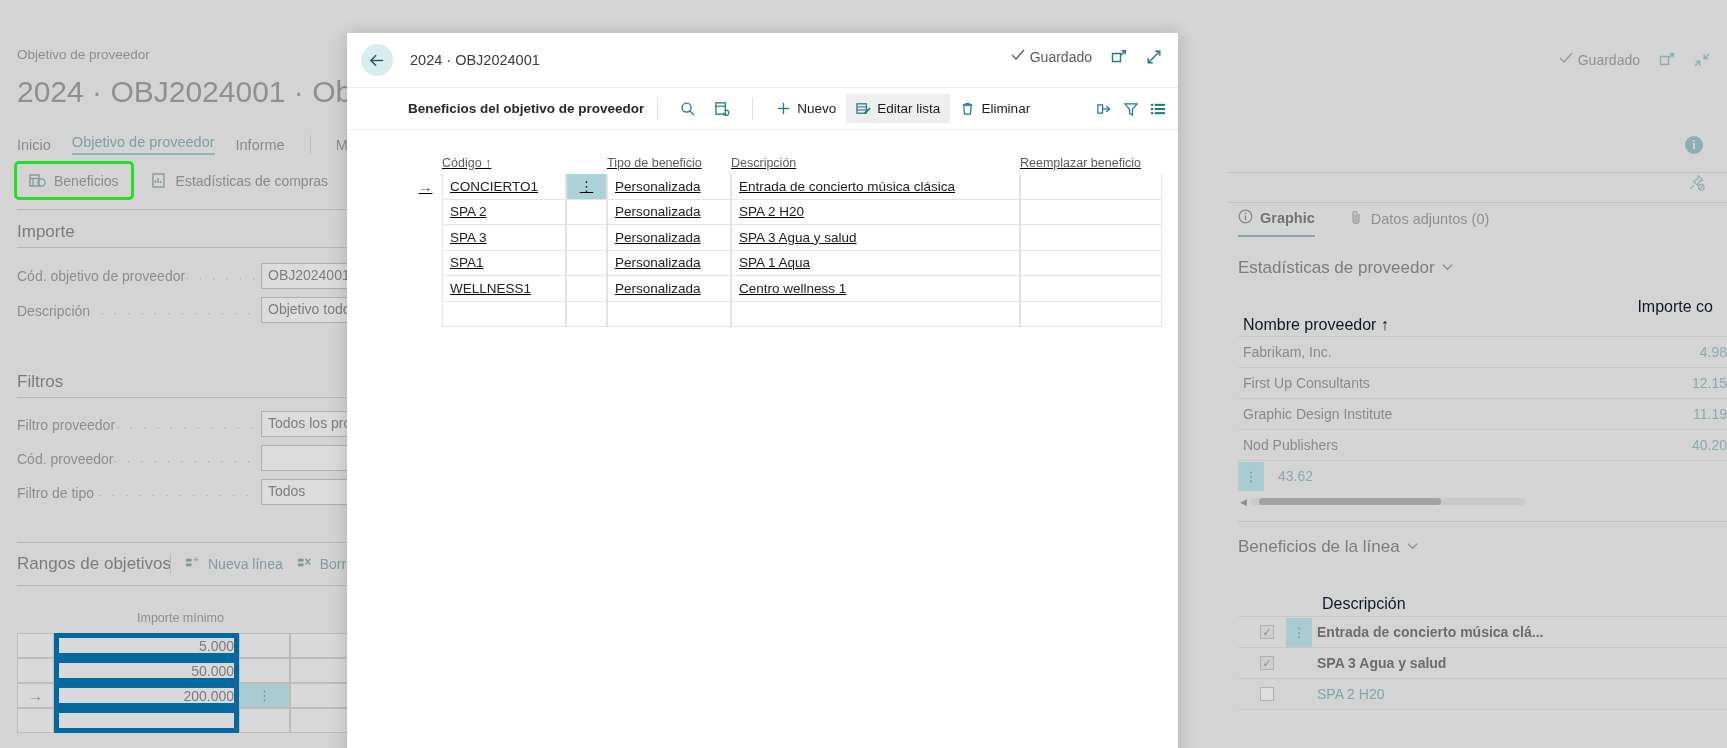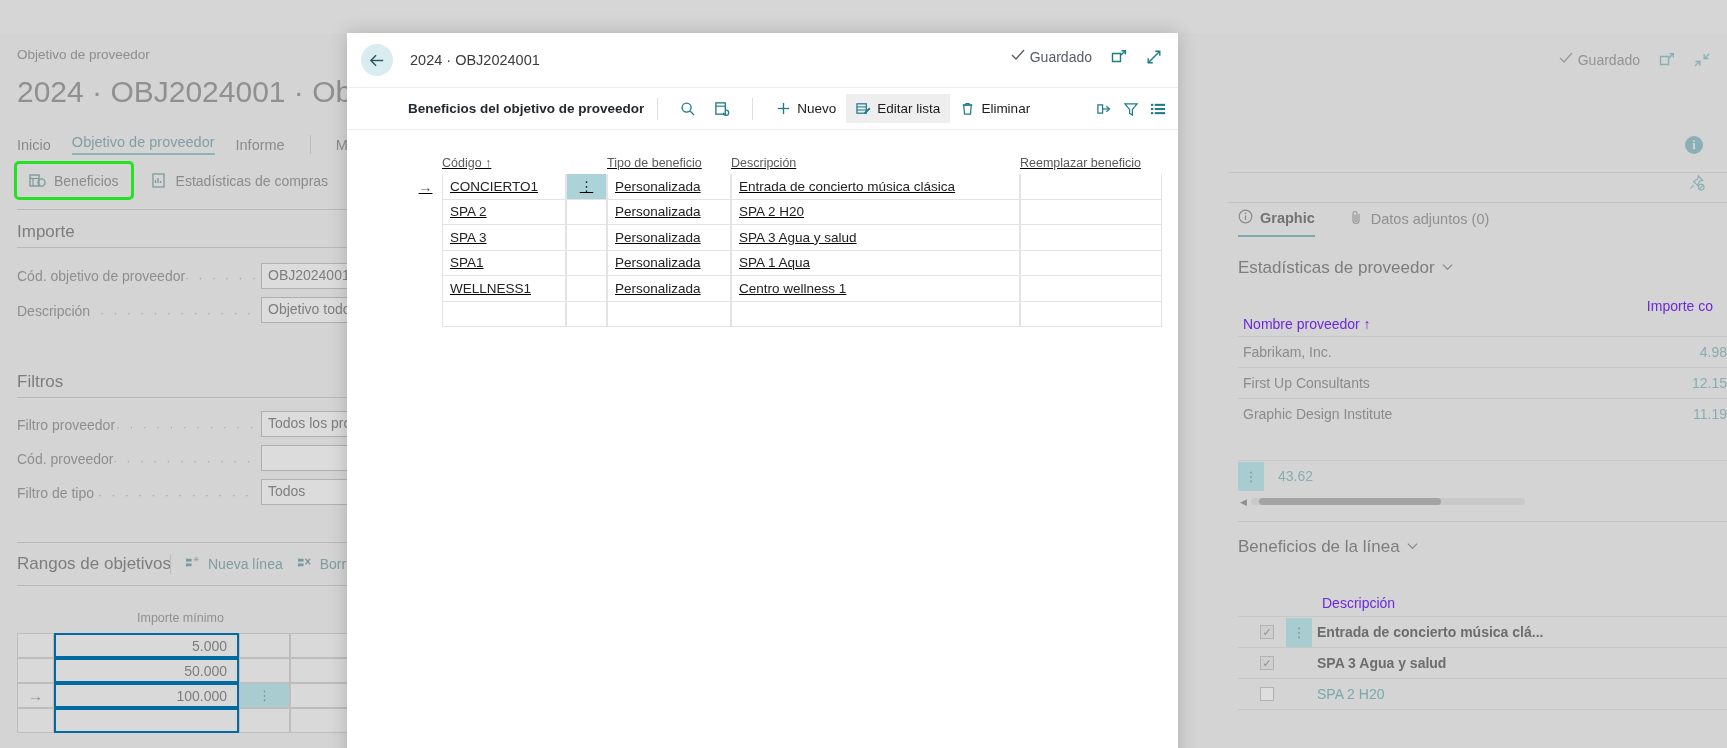--- a/index.html
+++ b/index.html
@@ -73,24 +73,23 @@
   .bg-input {
     position: absolute; height: 26px;
     border: 1px solid #b0b0b0; background: #dcdcdc;
     font-size: 14px; color: #7e7e7e;
     padding: 3px 6px; white-space: nowrap; overflow: hidden;
   }
   .bg-grid-head {
     position: absolute; font-size: 12.5px; color: #909090;
   }
   .bg-grid-cell {
-    position: absolute; border: 2px solid #0369a1;
+    position: absolute; border: 5px solid #0369a1;
     background: #d9d9d9; font-size: 14px; color: #7c7c7c;
     display: flex; align-items: center; justify-content: flex-end;
-    padding-right: 10px;
   }
   .bg-grid-narrow {
     position: absolute; border: 1px solid #bdbdbd; background: #d9d9d9;
   }
   .bg-grid-sel { background: #a9ccd0 !important; }
   .arrow-ind { color: #8a8a8a; font-size: 15px; display:flex; align-items:center; justify-content:center; }
   .dots3 { color:#6f8f94; font-size: 13px; letter-spacing:0; display:flex; align-items:center; justify-content:center; height:100%; }
 
   
   .modal {
@@ -187,21 +186,21 @@
   .unpin { position: absolute; right: 22px; top: 141px; color: #8ab0b5; }
   .rp-tabs {
     position: absolute; left: 1238px; top: 176px; display: flex; gap: 34px;
   }
   .rp-tab { display: flex; align-items: center; gap: 7px; font-size: 14.5px; color: #909090; padding-bottom: 8px; }
   .rp-tab.active { color: #737373; font-weight: 600; border-bottom: 2px solid #7fa9ae; }
   .rp-heading {
     position: absolute; font-size: 17px; color: #7d7d7d;
     display: flex; align-items: center; gap: 6px;
   }
-  .rp-thead { position: absolute; font-size: 14px; color: #6d28d9; }
+  .rp-thead { position: absolute; font-size: 16px; color: #0f172a; }
   .rp-row {
     position: absolute; left: 1238px; width: 489px; height: 31px;
     border-top: 1px solid #c7c7c7;
     display: flex; align-items: center;
     font-size: 14px; color: #8b8b8b;
   }
   .rp-row .nm { padding-left: 5px; flex: 1; white-space: nowrap; }
   .rp-row .amt { color: #87acb1; white-space: nowrap; }
   .rp-row.selected .nm { text-decoration: underline; }
   .rp-dots-cell {
@@ -340,21 +339,21 @@
       <div class="bg-grid-narrow" style="left:290px; top:600px; width:93px; height:25px"></div>
 
       <div class="bg-grid-narrow" style="left:17px; top:625px; width:37px; height:25px"></div>
       <div class="bg-grid-cell" style="left:54px; top:625px; width:185px; height:25px">50.000</div>
       <div class="bg-grid-narrow" style="left:239px; top:625px; width:51px; height:25px"></div>
       <div class="bg-grid-narrow" style="left:290px; top:625px; width:93px; height:25px"></div>
 
       <div class="bg-grid-narrow" style="left:17px; top:650px; width:37px; height:25px; display:flex; align-items:center; justify-content:center">
         <span class="arrow-ind">→</span>
       </div>
-      <div class="bg-grid-cell" style="left:54px; top:650px; width:185px; height:25px">100.000</div>
+      <div class="bg-grid-cell" style="left:54px; top:650px; width:185px; height:25px">200.000</div>
       <div class="bg-grid-narrow bg-grid-sel" style="left:239px; top:650px; width:51px; height:25px">
         <span class="dots3">⋮</span>
       </div>
       <div class="bg-grid-narrow" style="left:290px; top:650px; width:93px; height:25px"></div>
 
       <div class="bg-grid-narrow" style="left:17px; top:675px; width:37px; height:25px"></div>
       <div class="bg-grid-cell" style="left:54px; top:675px; width:185px; height:25px"></div>
       <div class="bg-grid-narrow" style="left:239px; top:675px; width:51px; height:25px"></div>
       <div class="bg-grid-narrow" style="left:290px; top:675px; width:93px; height:25px"></div>
     </div>
@@ -437,20 +436,24 @@
     <span class="nm">Fabrikam, Inc.</span>
     <span class="amt">4.98</span>
   </div>
   <div class="rp-row" style="top:334px; z-index:11">
     <span class="nm">First Up Consultants</span>
     <span class="amt">12.15</span>
   </div>
   <div class="rp-row" style="top:365px; z-index:11">
     <span class="nm">Graphic Design Institute</span>
     <span class="amt">11.19</span>
+  </div>
+  <div class="rp-row" style="top:396px; z-index:11">
+    <span class="nm">Nod Publishers</span>
+    <span class="amt">40.20</span>
   </div>
   <div class="rp-row selected" style="top:427px; z-index:11">
     <span class="rp-dots-cell">⋮</span>
     <span class="amt" style="padding-left:14px">43.62</span>
   </div>
 
   <div class="scrollbar" style="z-index:11">
     <span class="sb-arrow">◀</span>
     <span class="sb-track">
         <span class="sb-thumb"></span>

